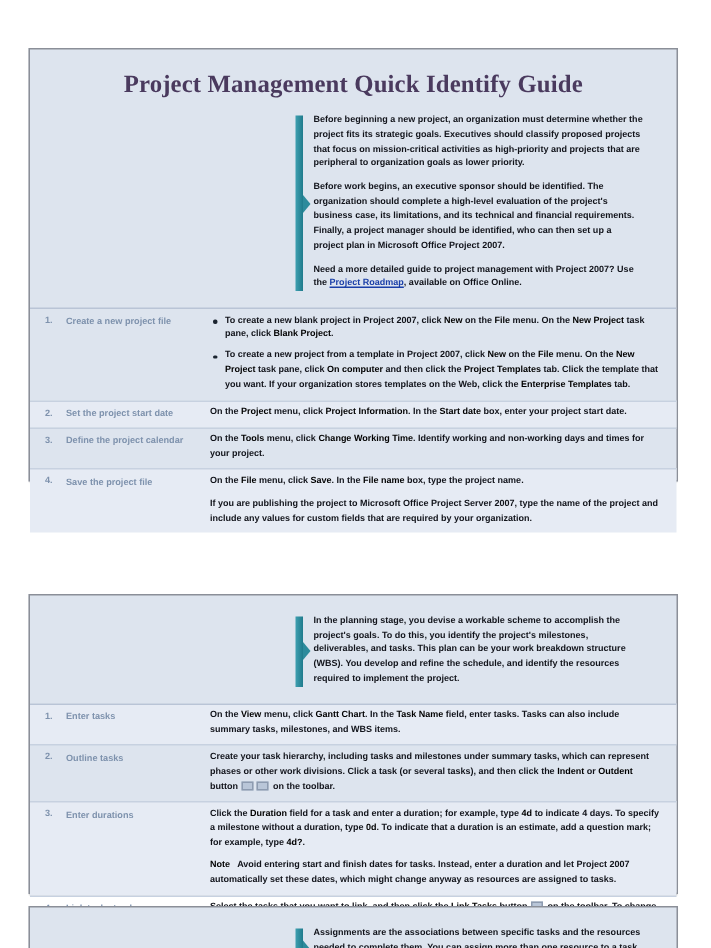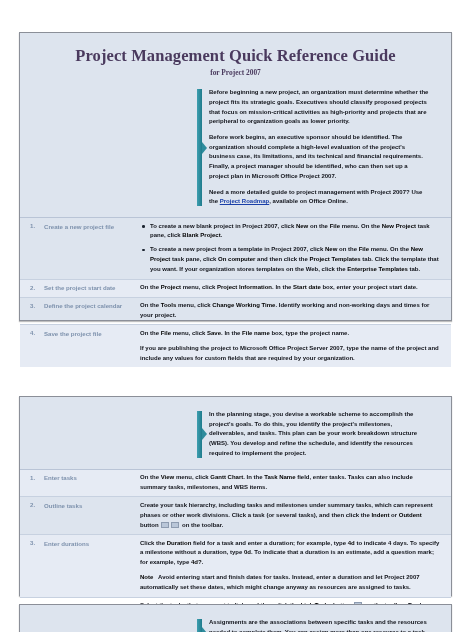--- a/index.html
+++ b/index.html
@@ -143,22 +143,21 @@
   }
 </style>
 </head>
 <body>
 
 <div class="viewer">
 
   <div class="page" id="page-1">
 
     <div class="title-block">
-      <h1 class="doc-title">Project Management Quick Reference Guide</h1>
-      <div class="doc-subtitle">for Project 2007</div>
+      <h1 class="doc-title">Project Management Quick Identify Guide</h1>
     </div>
 
     <div class="callout">
       <div class="teal-bar"></div>
       <div class="teal-notch"></div>
       <p>Before beginning a new project, an organization must determine whether the project fits its strategic goals. Executives should classify proposed projects that focus on mission-critical activities as high-priority and projects that are peripheral to organization goals as lower priority.</p>
       <p>Before work begins, an executive sponsor should be identified. The organization should complete a high-level evaluation of the project's business case, its limitations, and its technical and financial requirements. Finally, a project manager should be identified, who can then set up a project plan in Microsoft Office Project 2007.</p>
       <p><span>Need a more detailed guide to project management with Project 2007? Use the </span><a href="#">Project Roadmap</a><span>, available on Office Online.</span></p>
     </div>
 

